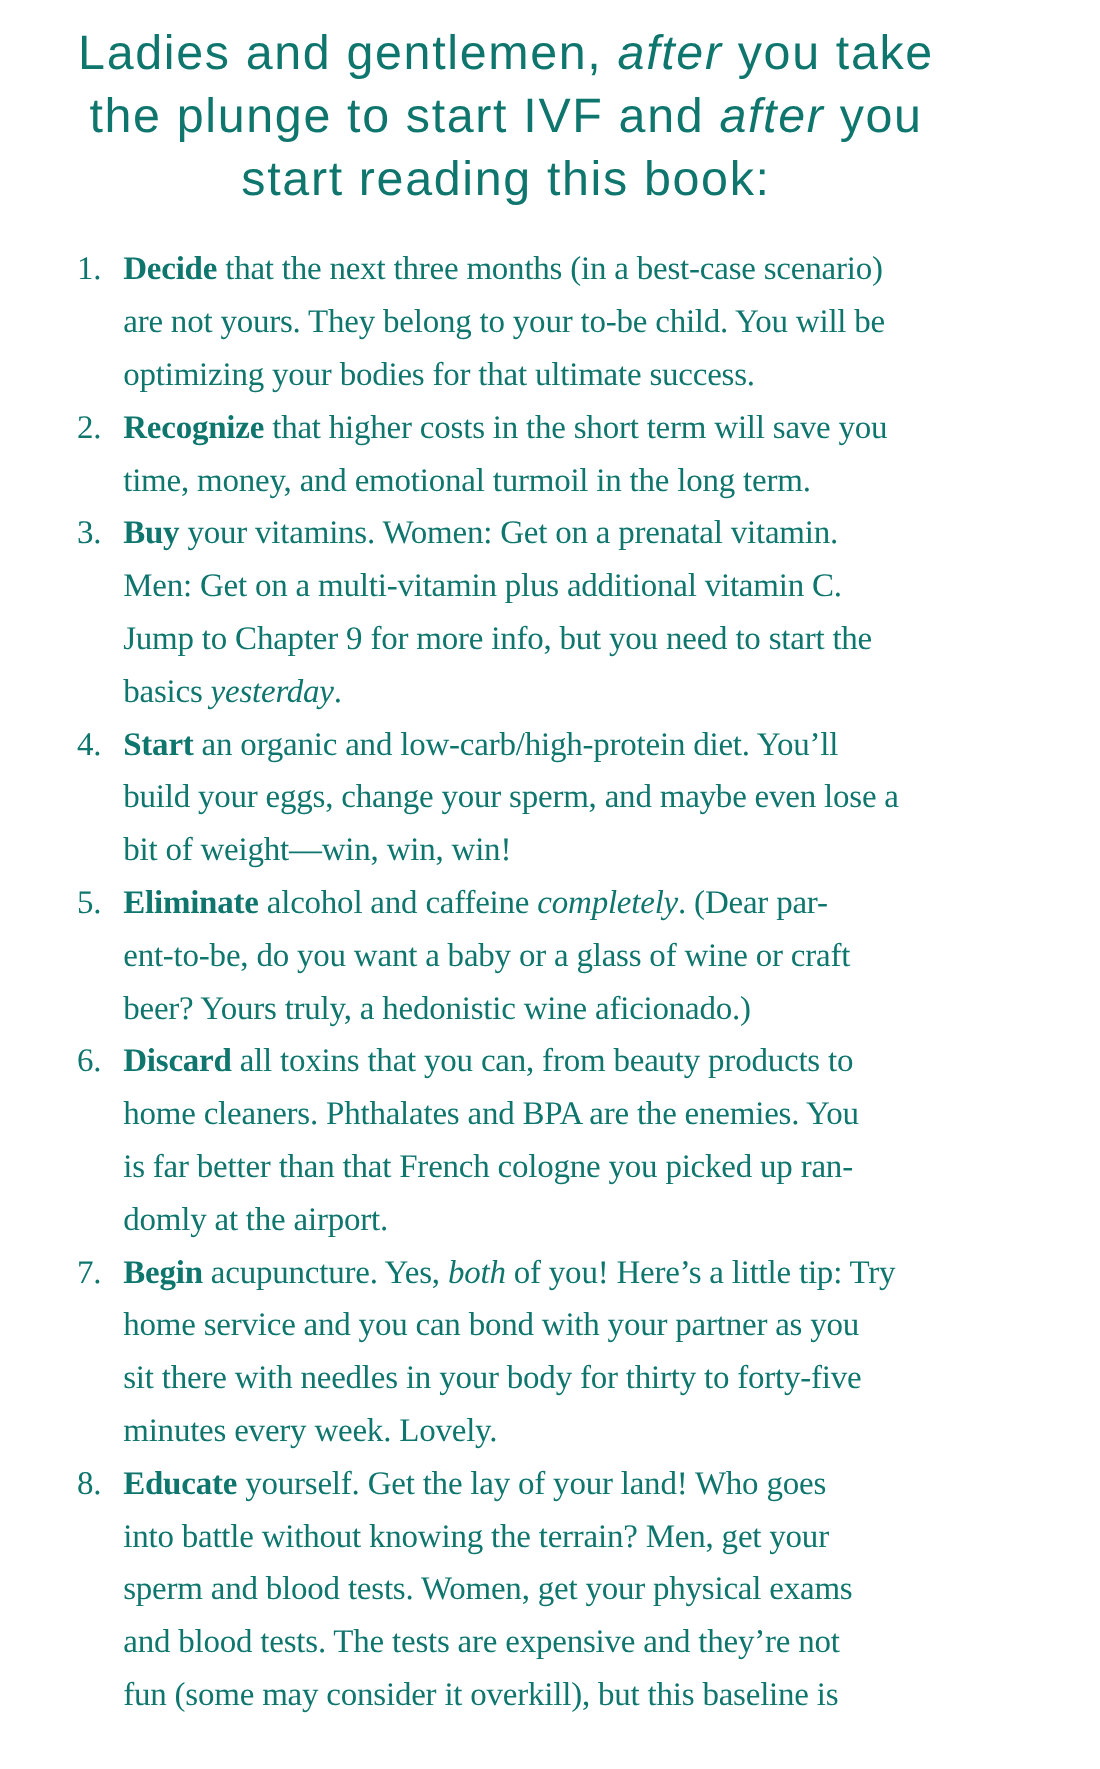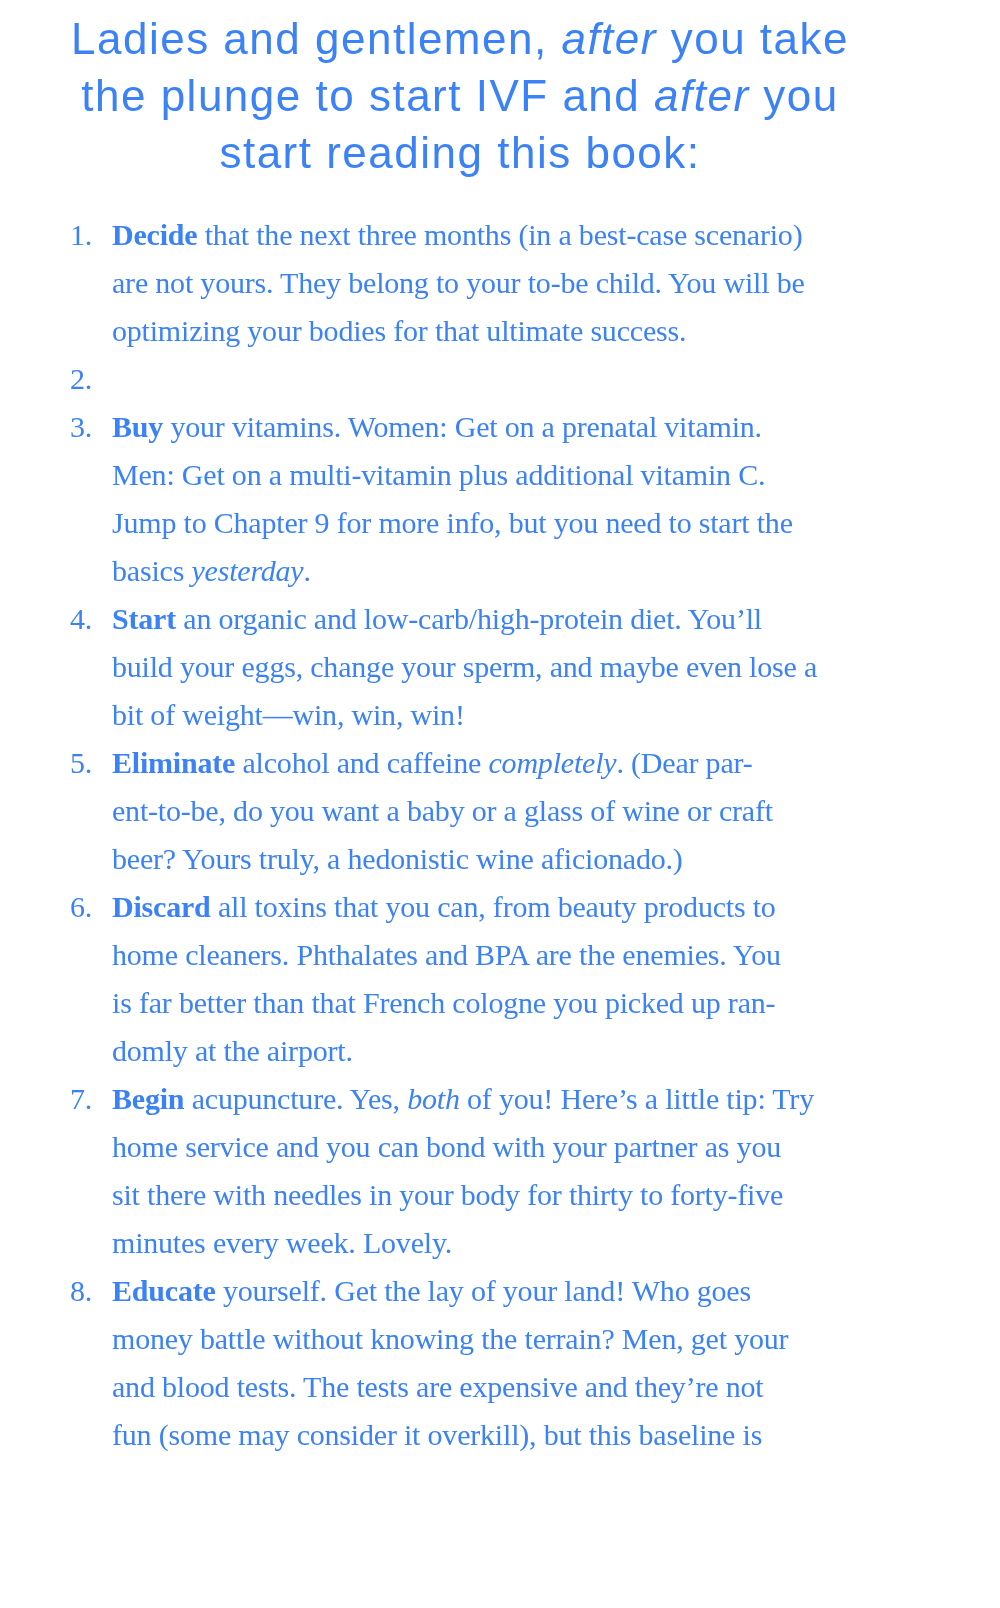--- a/index.html
+++ b/index.html
@@ -7,22 +7,22 @@
     width: 1000px;
     height: 1608px;
     background: #ffffff;
     overflow: hidden;
     font-family: "Liberation Serif", serif;
   }
   .page {
     box-sizing: border-box;
     width: 1000px;
     height: 1184px;
-    padding: 10px 58px 0 58px;
-    color: #3b82f6;
+    padding: 20px 58px 0 58px;
+    color: #0f766e;
   }
   .heading {
     font-family: "Liberation Sans", sans-serif;
     font-weight: 400;
     font-size: 44px;
     line-height: 57px;
     letter-spacing: 1.5px;
     text-align: center;
     margin: 0;
     position: relative;
@@ -62,20 +62,24 @@
       <div class="item">
         <div class="num">1.</div>
         <div class="itemtext">
           <div class="tline"><span class="b">Decide</span><span> that the next three months (in a best-case scenario)</span></div>
           <div class="tline"><span>are not yours. They belong to your to-be child. You will be</span></div>
           <div class="tline"><span>optimizing your bodies for that ultimate success.</span></div>
         </div>
       </div>
       <div class="item">
         <div class="num">2.</div>
+        <div class="itemtext">
+          <div class="tline"><span class="b">Recognize</span><span> that higher costs in the short term will save you</span></div>
+          <div class="tline"><span>time, money, and emotional turmoil in the long term.</span></div>
+        </div>
       </div>
       <div class="item">
         <div class="num">3.</div>
         <div class="itemtext">
           <div class="tline"><span class="b">Buy</span><span> your vitamins. Women: Get on a prenatal vitamin.</span></div>
           <div class="tline"><span>Men: Get on a multi-vitamin plus additional vitamin C.</span></div>
           <div class="tline"><span>Jump to Chapter 9 for more info, but you need to start the</span></div>
           <div class="tline"><span>basics </span><span class="i">yesterday</span><span>.</span></div>
         </div>
       </div>
@@ -110,19 +114,20 @@
           <div class="tline"><span class="b">Begin</span><span> acupuncture. Yes, </span><span class="i">both</span><span> of you! Here’s a little tip: Try</span></div>
           <div class="tline"><span>home service and you can bond with your partner as you</span></div>
           <div class="tline"><span>sit there with needles in your body for thirty to forty-five</span></div>
           <div class="tline"><span>minutes every week. Lovely.</span></div>
         </div>
       </div>
       <div class="item">
         <div class="num">8.</div>
         <div class="itemtext">
           <div class="tline"><span class="b">Educate</span><span> yourself. Get the lay of your land! Who goes</span></div>
-          <div class="tline"><span>money battle without knowing the terrain? Men, get your</span></div>
+          <div class="tline"><span>into battle without knowing the terrain? Men, get your</span></div>
+          <div class="tline"><span>sperm and blood tests. Women, get your physical exams</span></div>
           <div class="tline"><span>and blood tests. The tests are expensive and they’re not</span></div>
           <div class="tline"><span>fun (some may consider it overkill), but this baseline is</span></div>
         </div>
       </div>
     </div>
 </div>
 
 </body></html>

